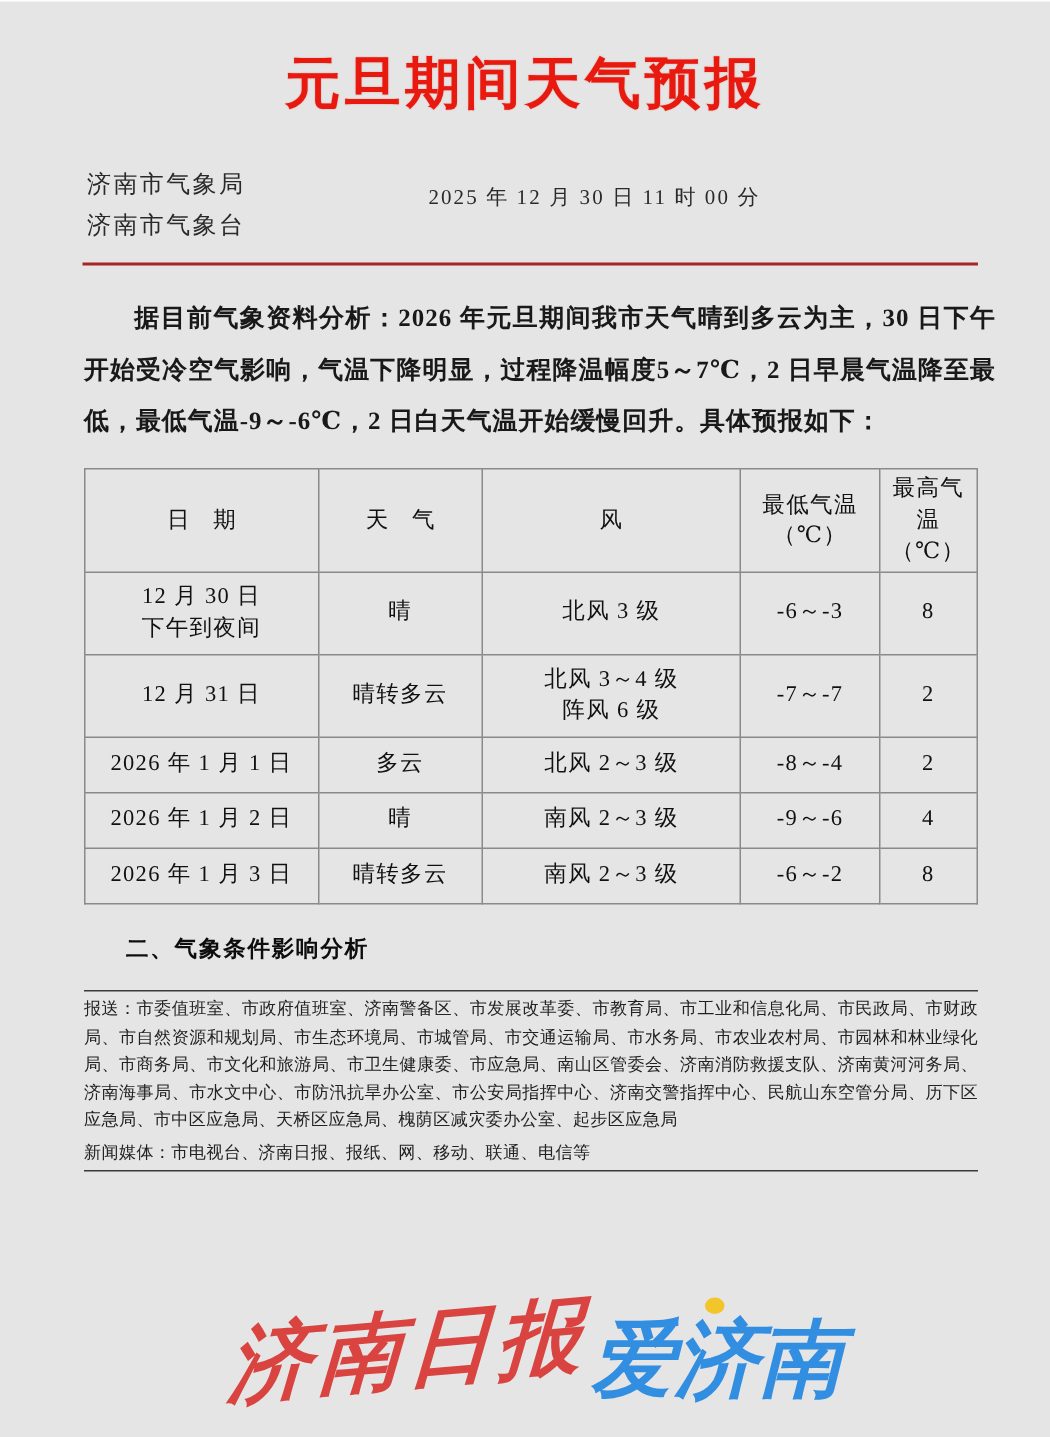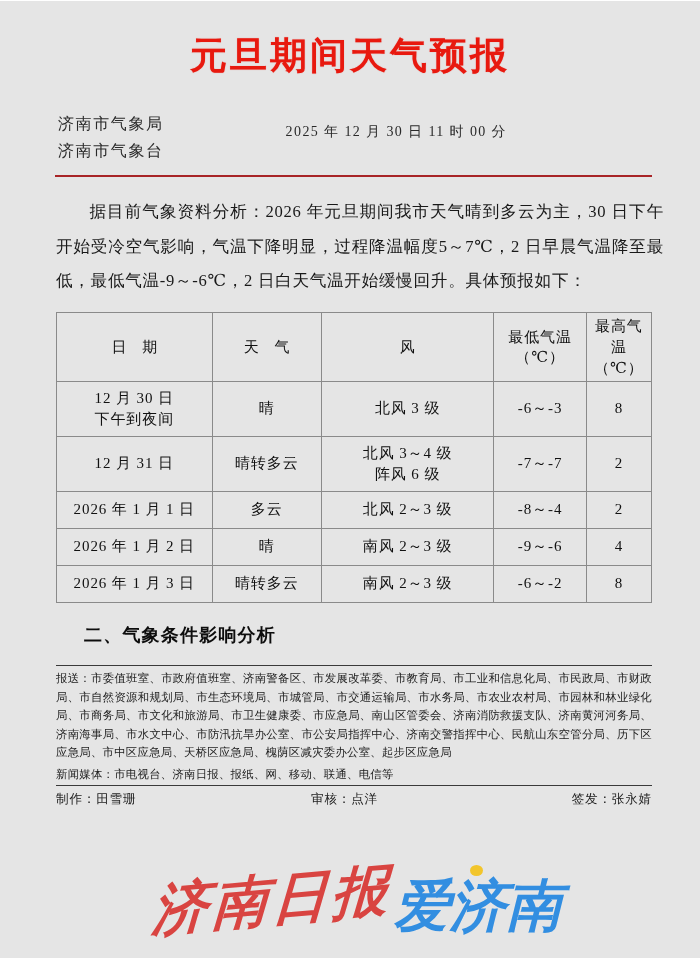--- a/index.html
+++ b/index.html
@@ -56,20 +56,21 @@
     border-top: 2.2px solid #a82427;
   }
   .body-text {
     padding: 18px 36px 0 56px;
     font-size: 16.6px;
     line-height: 2.07;
     letter-spacing: 0.7px;
     text-align: justify;
     text-justify: inter-ideograph;
     color: #191919;
+    font-weight: bold;
   }
   .body-text .indent { display: inline-block; width: 2em; }
 
   .table-wrap { padding: 14px 48px 0 56px; }
   table.forecast {
     width: 100%;
     border-collapse: collapse;
     table-layout: fixed;
     font-size: 15px;
     color: #111;
@@ -89,21 +90,21 @@
   .col-wx    { width: 104px; }
   .col-wind  { width: 164px; }
   .col-tmin  { width: 88px; }
   .col-tmax  { width: 62px; }
   .sp { letter-spacing: 6px; padding-left: 6px; }
   .cell-line { display: block; }
 
   .section-head {
     padding: 20px 48px 0 84px;
     font-family: "DejaVu Sans", "Liberation Sans", sans-serif;
-    font-size: 18px;
+    font-size: 15px;
     font-weight: bold;
     letter-spacing: 1.2px;
     color: #0d0d0d;
   }
   .analysis { padding-top: 4px; }
 
   .dist-rule {
     margin: 18px 48px 0 56px;
     height: 0;
     border-top: 1.3px solid #3a3a3a;
@@ -266,23 +267,18 @@
   <div class="section-head">二、气象条件影响分析</div>
 
 
   <div class="dist-rule"></div>
 
   <div class="dist">报送：市委值班室、市政府值班室、济南警备区、市发展改革委、市教育局、市工业和信息化局、市民政局、市财政局、市自然资源和规划局、市生态环境局、市城管局、市交通运输局、市水务局、市农业农村局、市园林和林业绿化局、市商务局、市文化和旅游局、市卫生健康委、市应急局、南山区管委会、济南消防救援支队、济南黄河河务局、济南海事局、市水文中心、市防汛抗旱办公室、市公安局指挥中心、济南交警指挥中心、民航山东空管分局、历下区应急局、市中区应急局、天桥区应急局、槐荫区减灾委办公室、起步区应急局</div>
   <div class="dist">新闻媒体：市电视台、济南日报、报纸、网、移动、联通、电信等</div>
 
   <div class="footer-rule"></div>
 
-  <div class="footer">
-    <div class="f-maker">制作：田雪珊</div>
-    <div class="f-review">审核：点洋</div>
-    <div class="f-signer">签发：张永婧</div>
-  </div>
 
   <div class="wm-red">济南日报</div>
   <div class="wm-dot"></div>
   <div class="wm-blue">爱济南</div>
 
 </div>
 
 </body></html>

